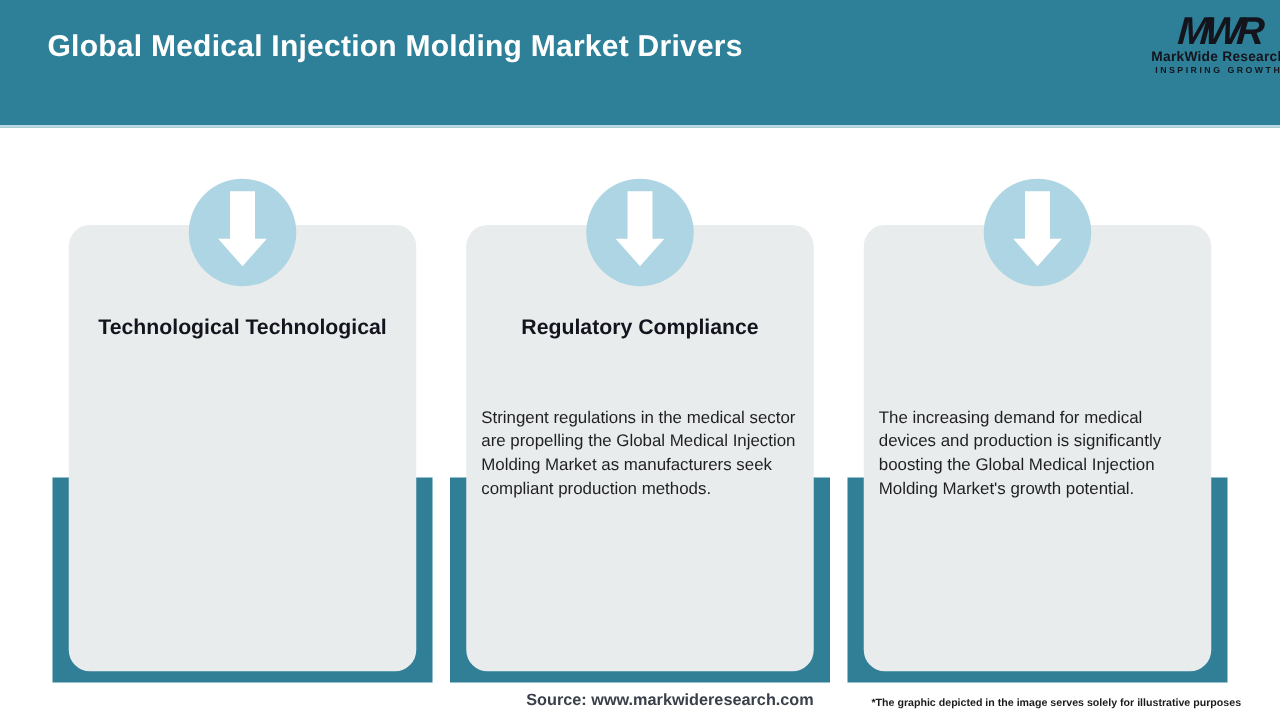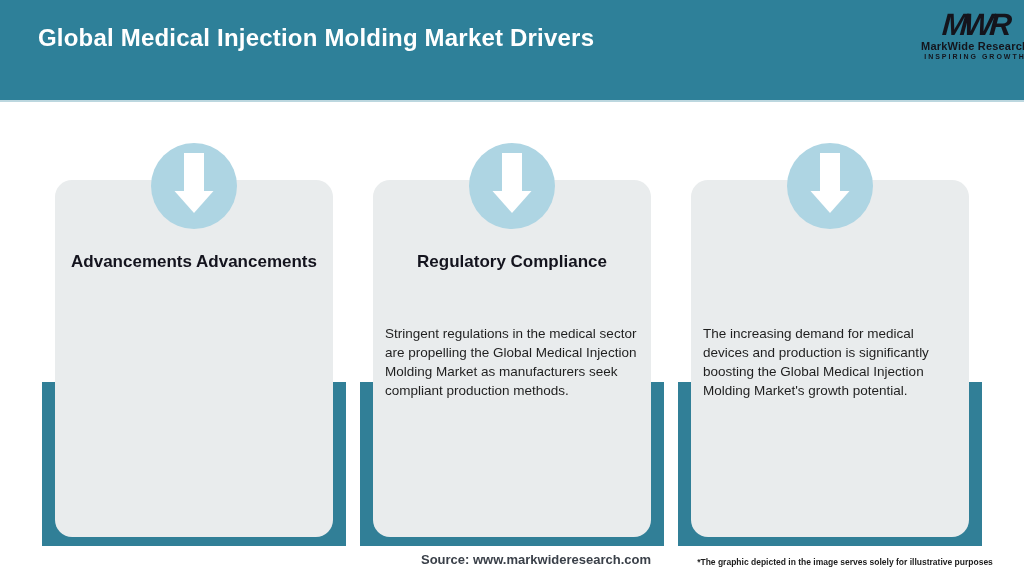--- a/index.html
+++ b/index.html
@@ -104,21 +104,21 @@
     <div class="logo-name">MarkWide Research</div>
     <div class="logo-tagline">INSPIRING GROWTH</div>
   </div>
 </div>
 
 <div class="frame frame-1"></div>
 <div class="frame frame-2"></div>
 <div class="frame frame-3"></div>
 
 <div class="card card-1">
-  <div class="card-title">Advancements Advancements</div>
+  <div class="card-title">Technological Technological</div>
 </div>
 
 <div class="card card-2">
   <div class="card-title">Regulatory Compliance</div>
   <div class="card-body">Stringent regulations in the medical sector are propelling the Global Medical Injection Molding Market as manufacturers seek compliant production methods.</div>
 </div>
 
 <div class="card card-3">
   <div class="card-body">The increasing demand for medical devices and production is significantly boosting the Global Medical Injection Molding Market's growth potential.</div>
 </div>

